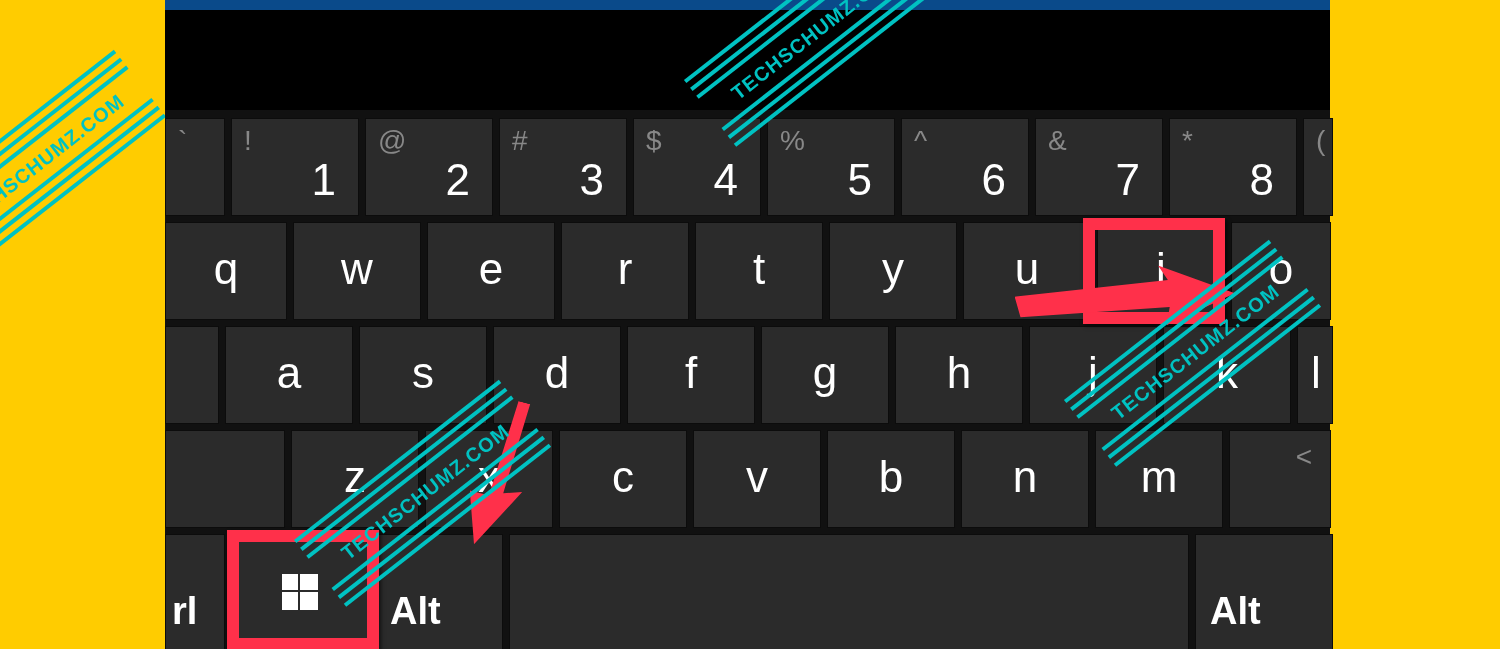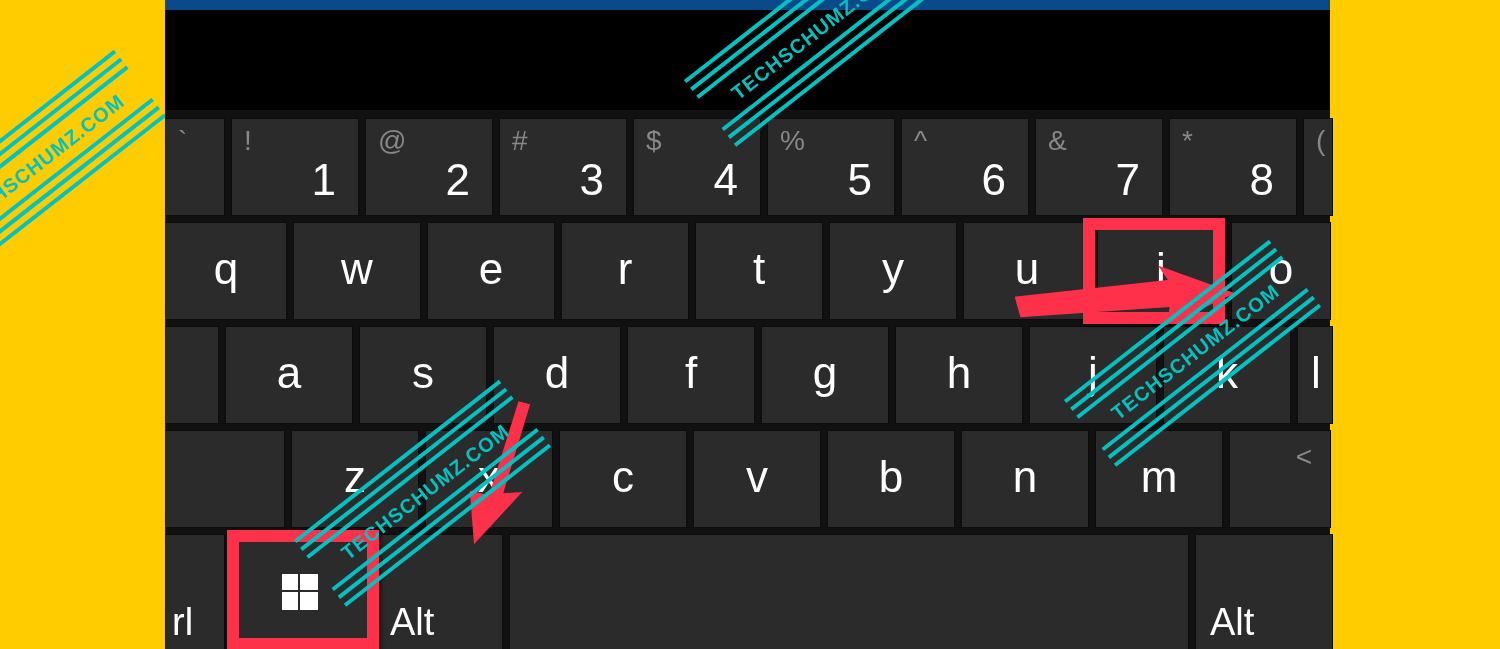--- a/index.html
+++ b/index.html
@@ -58,25 +58,25 @@
   .key .letter-label {
     position: absolute;
     top: 50%; left: 50%;
     transform: translate(-50%, -55%);
     color: #fff;
     font-size: 44px;
     font-weight: 300;
   }
   .key .mod-label {
     position: absolute;
-    bottom: 5px;
+    bottom: 16px;
     left: 14px;
     color: #fff;
     font-size: 38px;
-    font-weight: 400;
+    font-weight: 700;
   }
   .highlight-box {
     position: absolute;
     border: 12px solid #ff304a;
     pointer-events: none;
     box-shadow: 2px 2px 4px rgba(0,0,0,0.6);
   }
   
   .wm {
     position: absolute;

